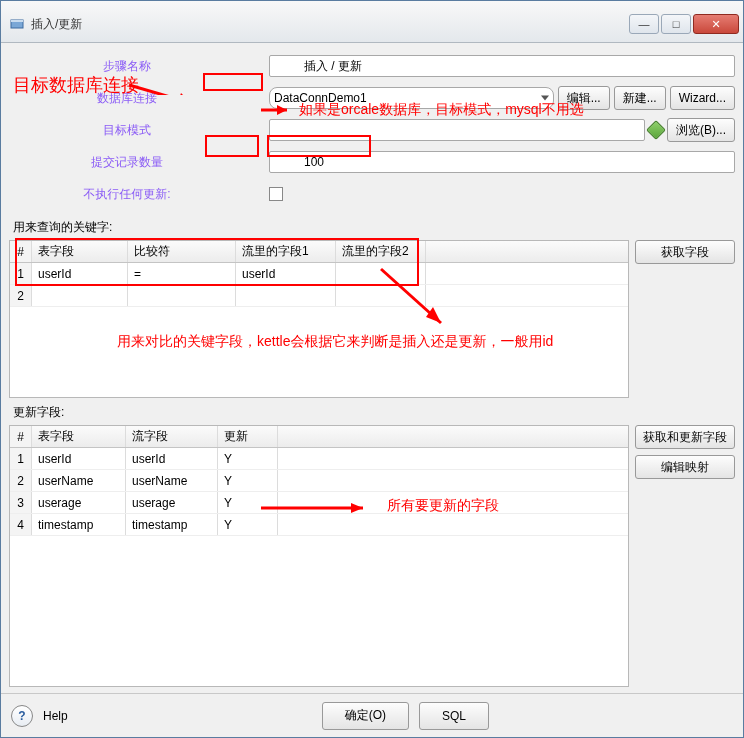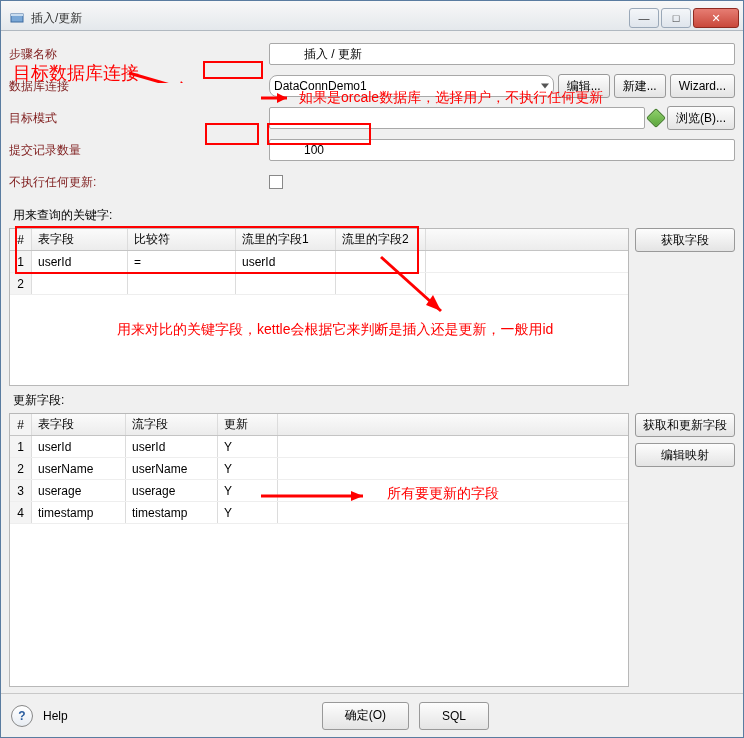--- a/index.html
+++ b/index.html
@@ -15,21 +15,21 @@
   }
   .window {
     width: 744px;
     height: 738px;
     border: 1px solid #5a7ca0;
     background: #f0f0f0;
     display: flex;
     flex-direction: column;
   }
   .titlebar {
-    height: 30px;
+    height: 42px;
     background: linear-gradient(to bottom, #f8f8f8, #e4e8ec);
     border-bottom: 1px solid #b0b8c0;
     display: flex;
     align-items: center;
     padding: 5px 4px 0 8px;
   }
   .titlebar-icon {
     width: 16px; height: 16px;
     margin-right: 6px;
     display:flex;align-items:center;justify-content:center;
@@ -58,23 +58,23 @@
     overflow:hidden;
   }
   .form-row {
     display:flex;
     align-items:center;
     margin-bottom:6px;
     height:26px;
   }
   .form-label {
     width: 260px;
-    text-align:left;
+    text-align:center;
     padding-right:24px;
-    color:#7f1d1d;
+    color:#8b5cf6;
   }
   .text-input {
     height:22px;
     border:1px solid #a8a8a8;
     border-radius:2px;
     padding:0 4px;
     font-size:12px;
     background:#fff;
   }
   .wide { flex:1; min-width:0;padding-left:34px; }
@@ -312,21 +312,21 @@
     </svg>
     <div class="anno anno-box" style="left:202px;top:30px;width:60px;height:18px;"></div>
 
     <div class="anno anno-box" style="left:204px;top:92px;width:54px;height:22px;"></div>
     <div class="anno anno-box" style="left:266px;top:92px;width:104px;height:22px;"></div>
 
     <svg class="arrow-svg" style="left:258px;top:60px;" width="40" height="14">
       <line x1="2" y1="7" x2="28" y2="7" stroke="#ff0000" stroke-width="3"></line>
       <polygon points="28,7 18,2 18,12" fill="#ff0000"></polygon>
     </svg>
-    <div class="anno" style="left:298px;top:58px;font-size:14px;">如果是orcale数据库，选择用户，不执行任何更新</div>
+    <div class="anno" style="left:298px;top:58px;font-size:14px;">如果是orcale数据库，目标模式，mysql不用选</div>
 
     <div class="anno anno-box" style="left:14px;top:195px;width:404px;height:48px;"></div>
     <svg class="arrow-svg" style="left:370px;top:218px;" width="90" height="80">
       <line x1="10" y1="8" x2="70" y2="62" stroke="#ff0000" stroke-width="3"></line>
       <polygon points="70,62 55,56 62,46" fill="#ff0000"></polygon>
     </svg>
     <div class="anno" style="left:116px;top:290px;font-size:14px;">用来对比的关键字段，kettle会根据它来判断是插入还是更新，一般用id</div>
 
     <svg class="arrow-svg" style="left:258px;top:458px;" width="120" height="14">
       <line x1="2" y1="7" x2="104" y2="7" stroke="#ff0000" stroke-width="3"></line>

